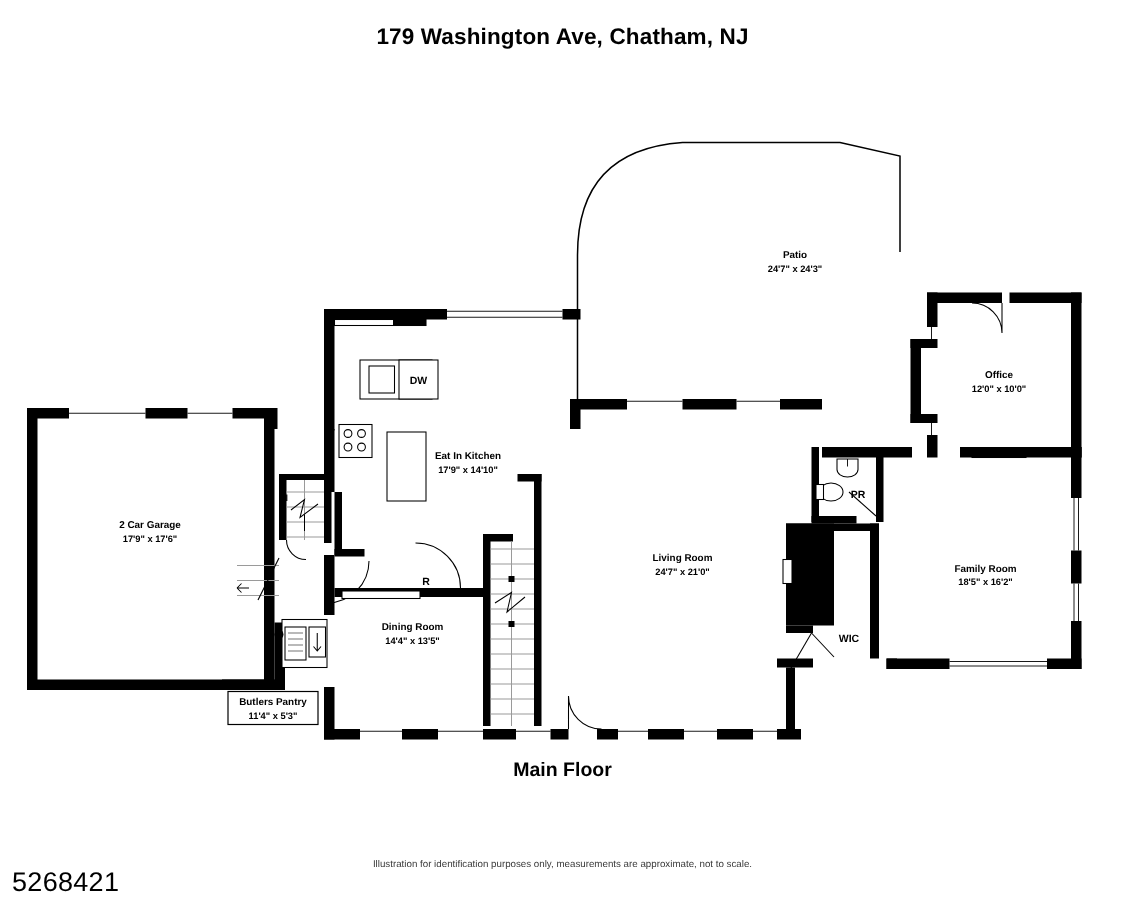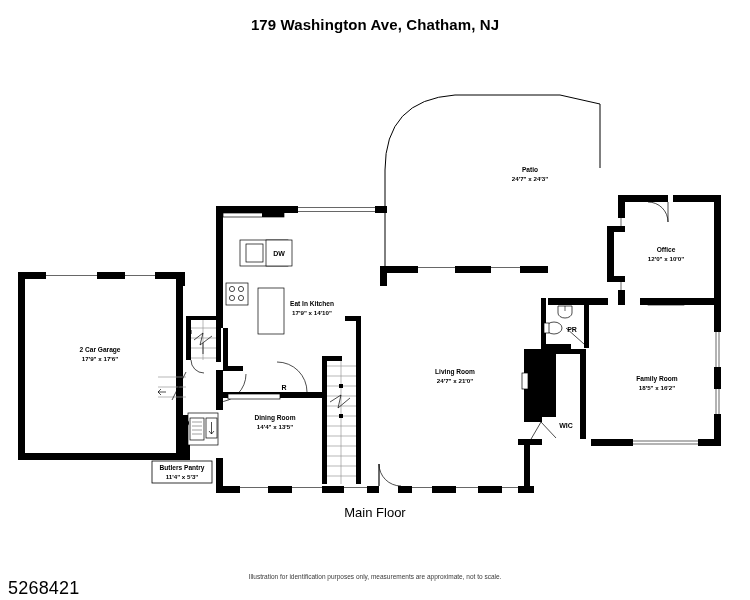--- a/index.html
+++ b/index.html
@@ -32,21 +32,21 @@
     color: #000;
     letter-spacing: 0.1px;
   }
   .floor-label {
     position: absolute;
     left: 0;
     top: 505px;
     width: 750px;
     text-align: center;
     font-size: 13px;
-    font-weight: normal;
+    font-weight: bold;
     color: #000;
   }
   .disclaimer {
     position: absolute;
     left: 0;
     top: 573px;
     width: 750px;
     text-align: center;
     font-size: 6.5px;
     color: #3a3a3a;

